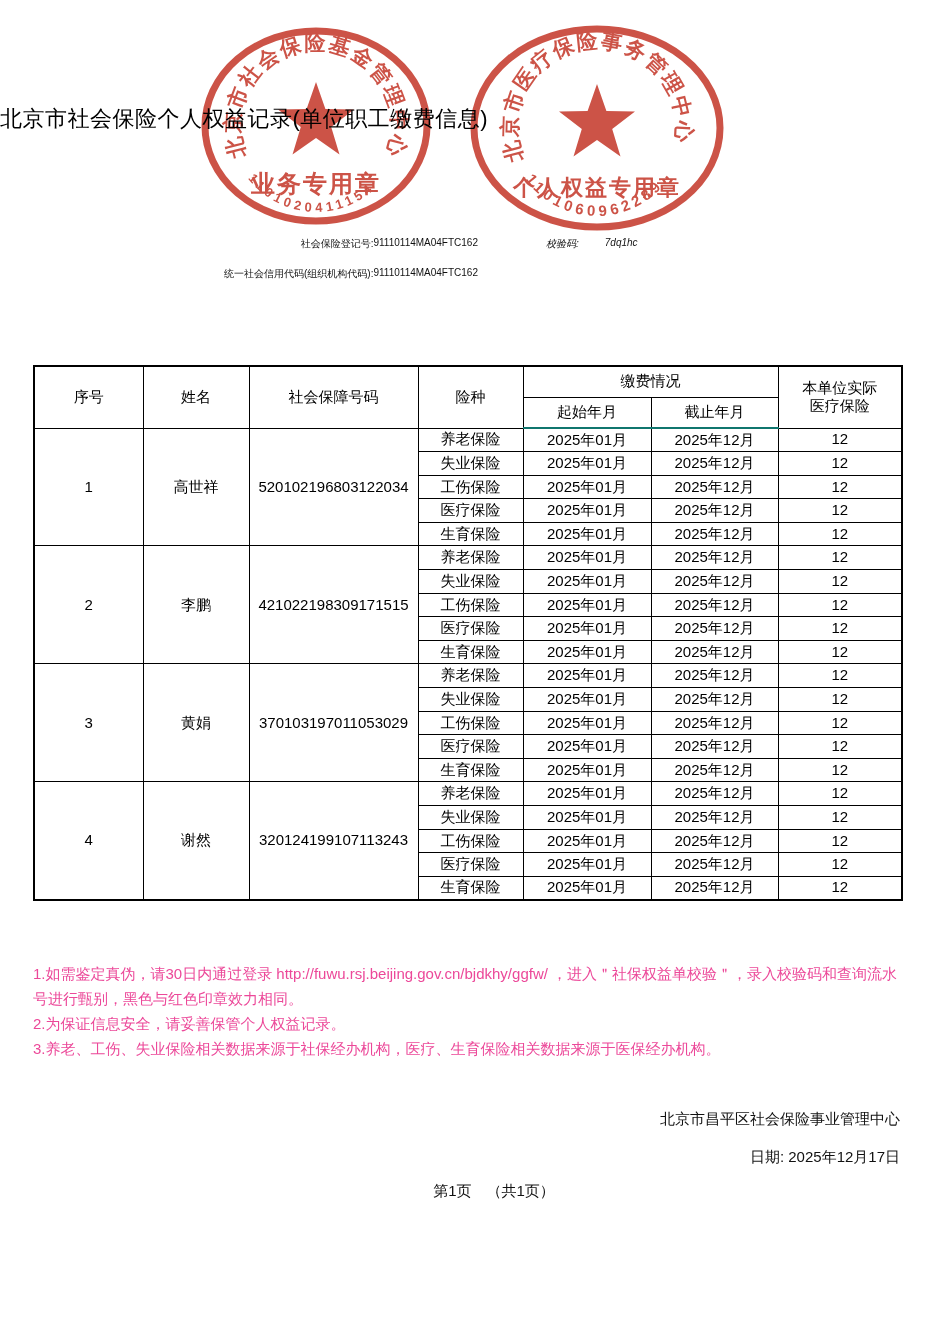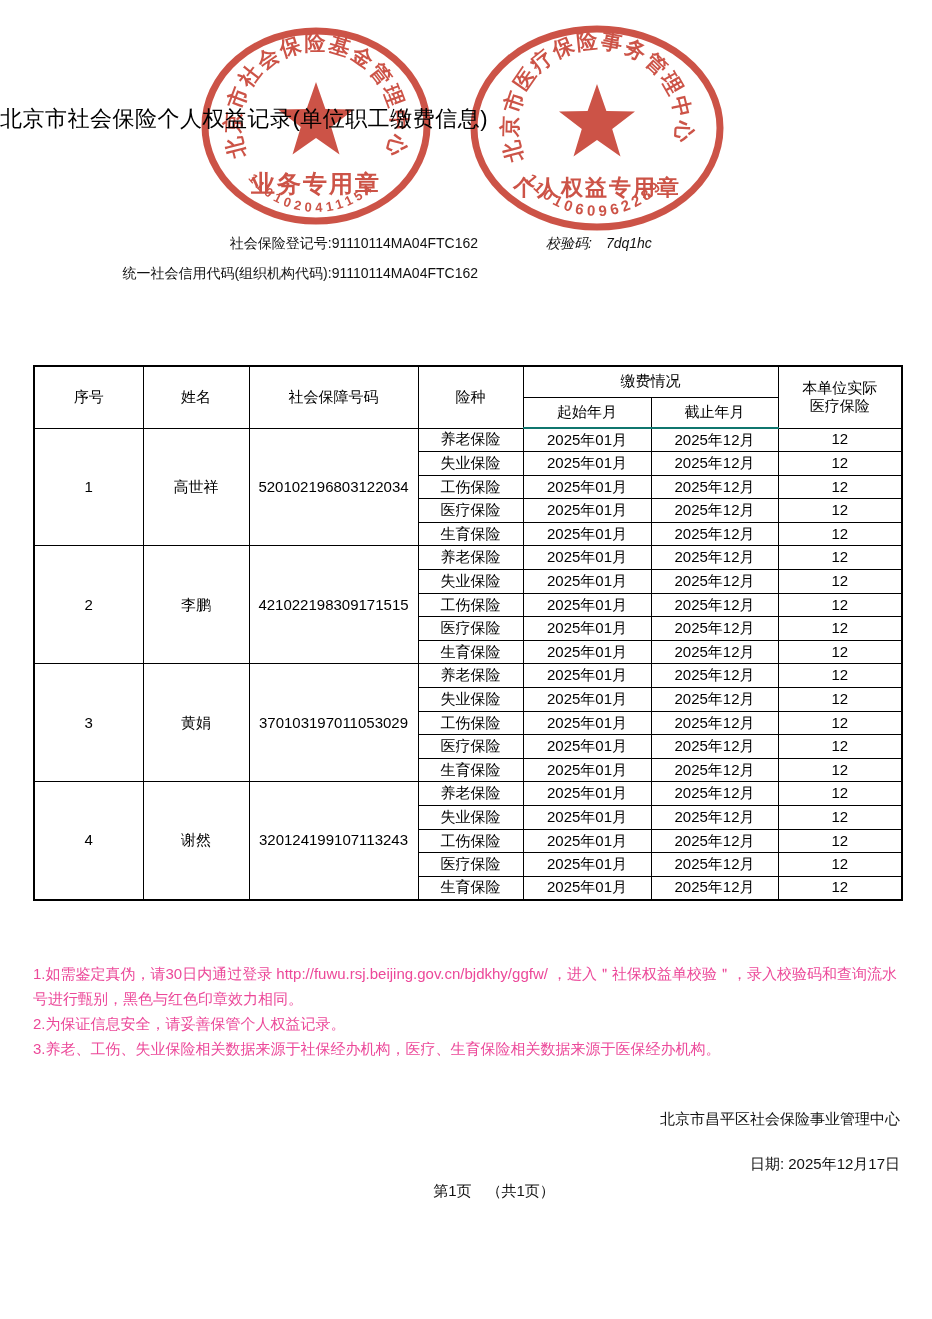--- a/index.html
+++ b/index.html
@@ -19,40 +19,40 @@
   .stamp .arc-text{font-size:21px;letter-spacing:2px;}
   .stamp .center-text{letter-spacing:2px;}
   .stamp .num-text{letter-spacing:4px;}
   
   .doc-title{
     position:absolute;top:104px;left:0;right:0;z-index:3;
     text-align:left;font-size:22px;font-weight:500;letter-spacing:.5px;color:#000000;
   }
   
   .header-info{position:absolute;top:229px;left:33px;width:868px;z-index:3;}
-  .info-row{display:flex;height:30px;align-items:center;font-size:14px;white-space:nowrap;}
+  .info-row{display:flex;height:30px;align-items:center;font-size:10px;white-space:nowrap;}
   .info-left{width:445px;display:flex;justify-content:flex-end;}
   .info-right{margin-left:68px;display:flex;font-style:italic;}
-  .info-right .val{margin-left:14px;}
+  .info-right .val{margin-left:26px;}
   
   .table-wrap{position:absolute;top:365px;left:33px;z-index:3;}
   table.pay{border-collapse:collapse;table-layout:fixed;border:2px solid #000;}
   table.pay th,table.pay td{
     border:1px solid #000;text-align:center;vertical-align:middle;
     font-size:15px;font-weight:400;padding:0;color:#000;line-height:1.25;
   }
   table.pay thead tr{height:31px;}
   table.pay thead tr:last-child th{border-bottom:2px solid #0f766e;}
   table.pay tbody tr{height:23.6px;}
   
   .notes{position:absolute;top:961px;left:33px;width:872px;z-index:3;
     font-size:15px;line-height:25px;color:#ec4899;}
   
   .footer-org{position:absolute;top:1110px;right:32px;text-align:right;font-size:15px;z-index:3;}
-  .footer-org .date-line{margin-top:26px;}
+  .footer-org .date-line{margin-top:19px;}
   .page-footer{position:absolute;top:1182px;left:12px;right:0;text-align:center;
     padding-left:44px;font-size:15px;z-index:3;}
 </style>
 </head>
 <body>
 
 <div class="page">
 
   <svg class="stamp" style="left:198px;top:24px;" width="236" height="204" viewBox="0 0 236 204">
     <defs>

